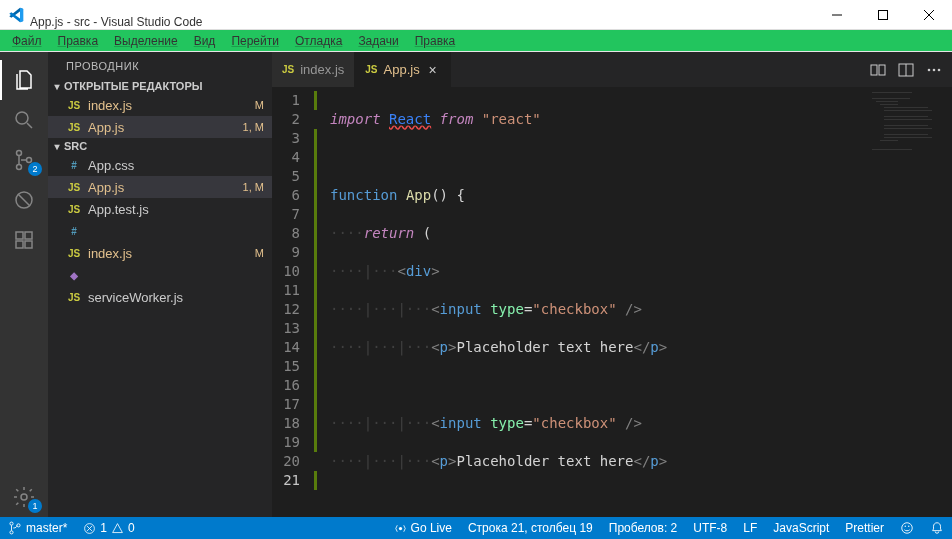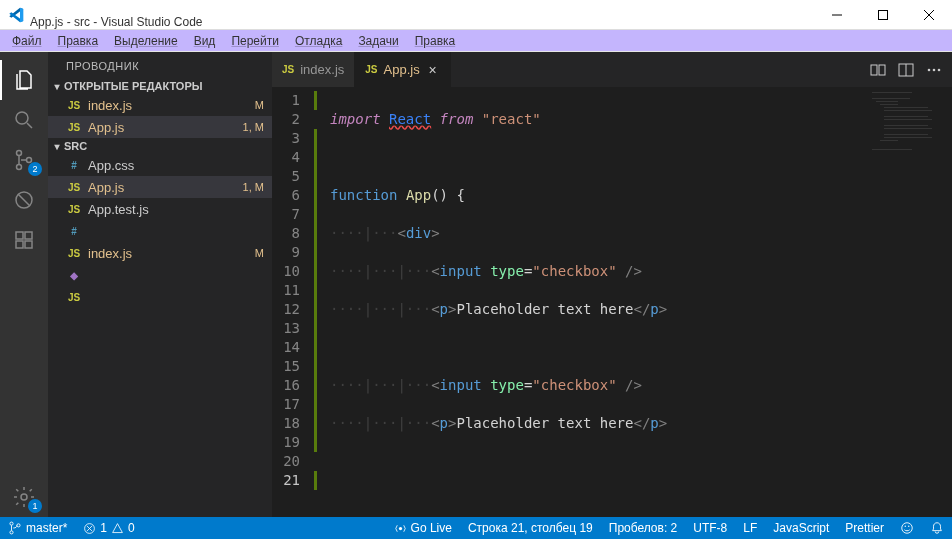--- a/index.html
+++ b/index.html
@@ -5,21 +5,21 @@
 * { margin: 0; padding: 0; box-sizing: border-box; }
 body { font-family: "Segoe UI", sans-serif; font-size: 13px; color: #ccc; background: #1e1e1e; width: 952px; height: 539px; overflow: hidden; }
 
 .titlebar { height: 30px; background: #fff; display: flex; align-items: center; padding: 0 0 0 8px; color: #333; border-bottom: 1px solid #ddd; }
 .titlebar .logo { width: 16px; height: 16px; margin-right: 6px; }
 .titlebar .title { flex: 1; font-size: 12px; margin-top: 15px; }
 .titlebar .winbtns { display: flex; }
 .titlebar .winbtn { width: 46px; height: 30px; display: flex; align-items: center; justify-content: center; color: #333; }
 .titlebar .winbtn svg { width: 10px; height: 10px; }
 
-.menubar { height: 22px; background: #c4b5fd; display: flex; align-items: center; padding: 0 4px; color: #333; font-size: 12px; border-bottom: 1px solid #e5e5e5; }
+.menubar { height: 22px; background: #22c55e; display: flex; align-items: center; padding: 0 4px; color: #333; font-size: 12px; border-bottom: 1px solid #e5e5e5; }
 .menubar .menuitem { padding: 2px 8px; text-decoration: underline; text-decoration-color: rgba(0,0,0,0.2); }
 
 .main { display: flex; height: calc(100% - 30px - 22px - 22px); background: #1e1e1e; }
 
 .activitybar { width: 48px; background: #333333; display: flex; flex-direction: column; align-items: center; padding-top: 8px; position: relative; }
 .activitybar .actitem { width: 48px; height: 40px; display: flex; align-items: center; justify-content: center; color: #858585; position: relative; }
 .activitybar .actitem.active { color: #fff; }
 .activitybar .actitem.active::before { content: ""; position: absolute; left: 0; top: 0; bottom: 0; width: 2px; background: #fff; }
 .activitybar .spacer { flex: 1; }
 .activitybar .badge { position: absolute; bottom: 4px; right: 6px; background: #007acc; color: #fff; border-radius: 10px; font-size: 9px; min-width: 14px; height: 14px; display: flex; align-items: center; justify-content: center; padding: 0 3px; }
@@ -198,20 +198,21 @@
     <div class="item mod">
         <span class="icon ic-js">JS</span>
         <span class="label">index.js</span>
         <span class="status">M</span>
       </div>
     <div class="item">
         <span class="icon ic-svg">◆</span>
       </div>
     <div class="item">
         <span class="icon ic-js">JS</span>
+        <span class="label">serviceWorker.js</span>
       </div>
   </div>
 
   <div class="editor">
     <div class="tabs">
       <div class="tab">
         <span class="ic-js" style="font-size:10px;font-weight:bold;">JS</span>
         <span>index.js</span>
       </div>
       <div class="tab active">
@@ -262,20 +263,21 @@
       </div>
       <div class="gutter-deco">
         <div class="bar" style="top:0;height:19px;"></div>
         <div class="bar" style="top:38px;height:323px;"></div>
         <div class="bar" style="top:380px;height:19px;"></div>
       </div>
       <div class="code">
 <div class="line"><span class="tk-kw">import</span> <span class="tk-var squiggle">React</span> <span class="tk-kw">from</span> <span class="tk-str">"react"</span></div>
 <div class="line"></div>
 <div class="line"><span class="tk-tag">function</span> <span class="tk-fn">App</span><span>() {</span></div>
+<div class="line"><span class="tk-indent">····</span><span class="tk-kw">return</span><span> (</span></div>
 <div class="line"><span class="tk-indent">····|···</span><span class="tk-punc">&lt;</span><span class="tk-tag">div</span><span class="tk-punc">&gt;</span></div>
 <div class="line"><span class="tk-indent">····|···|···</span><span class="tk-punc">&lt;</span><span class="tk-tag">input</span> <span class="tk-attr">type</span><span>=</span><span class="tk-str">"checkbox"</span> <span class="tk-punc">/&gt;</span></div>
 <div class="line"><span class="tk-indent">····|···|···</span><span class="tk-punc">&lt;</span><span class="tk-tag">p</span><span class="tk-punc">&gt;</span><span>Placeholder text here</span><span class="tk-punc">&lt;/</span><span class="tk-tag">p</span><span class="tk-punc">&gt;</span></div>
 <div class="line"></div>
 <div class="line"><span class="tk-indent">····|···|···</span><span class="tk-punc">&lt;</span><span class="tk-tag">input</span> <span class="tk-attr">type</span><span>=</span><span class="tk-str">"checkbox"</span> <span class="tk-punc">/&gt;</span></div>
 <div class="line"><span class="tk-indent">····|···|···</span><span class="tk-punc">&lt;</span><span class="tk-tag">p</span><span class="tk-punc">&gt;</span><span>Placeholder text here</span><span class="tk-punc">&lt;/</span><span class="tk-tag">p</span><span class="tk-punc">&gt;</span></div>
 <div class="line"></div>
 
 
 

